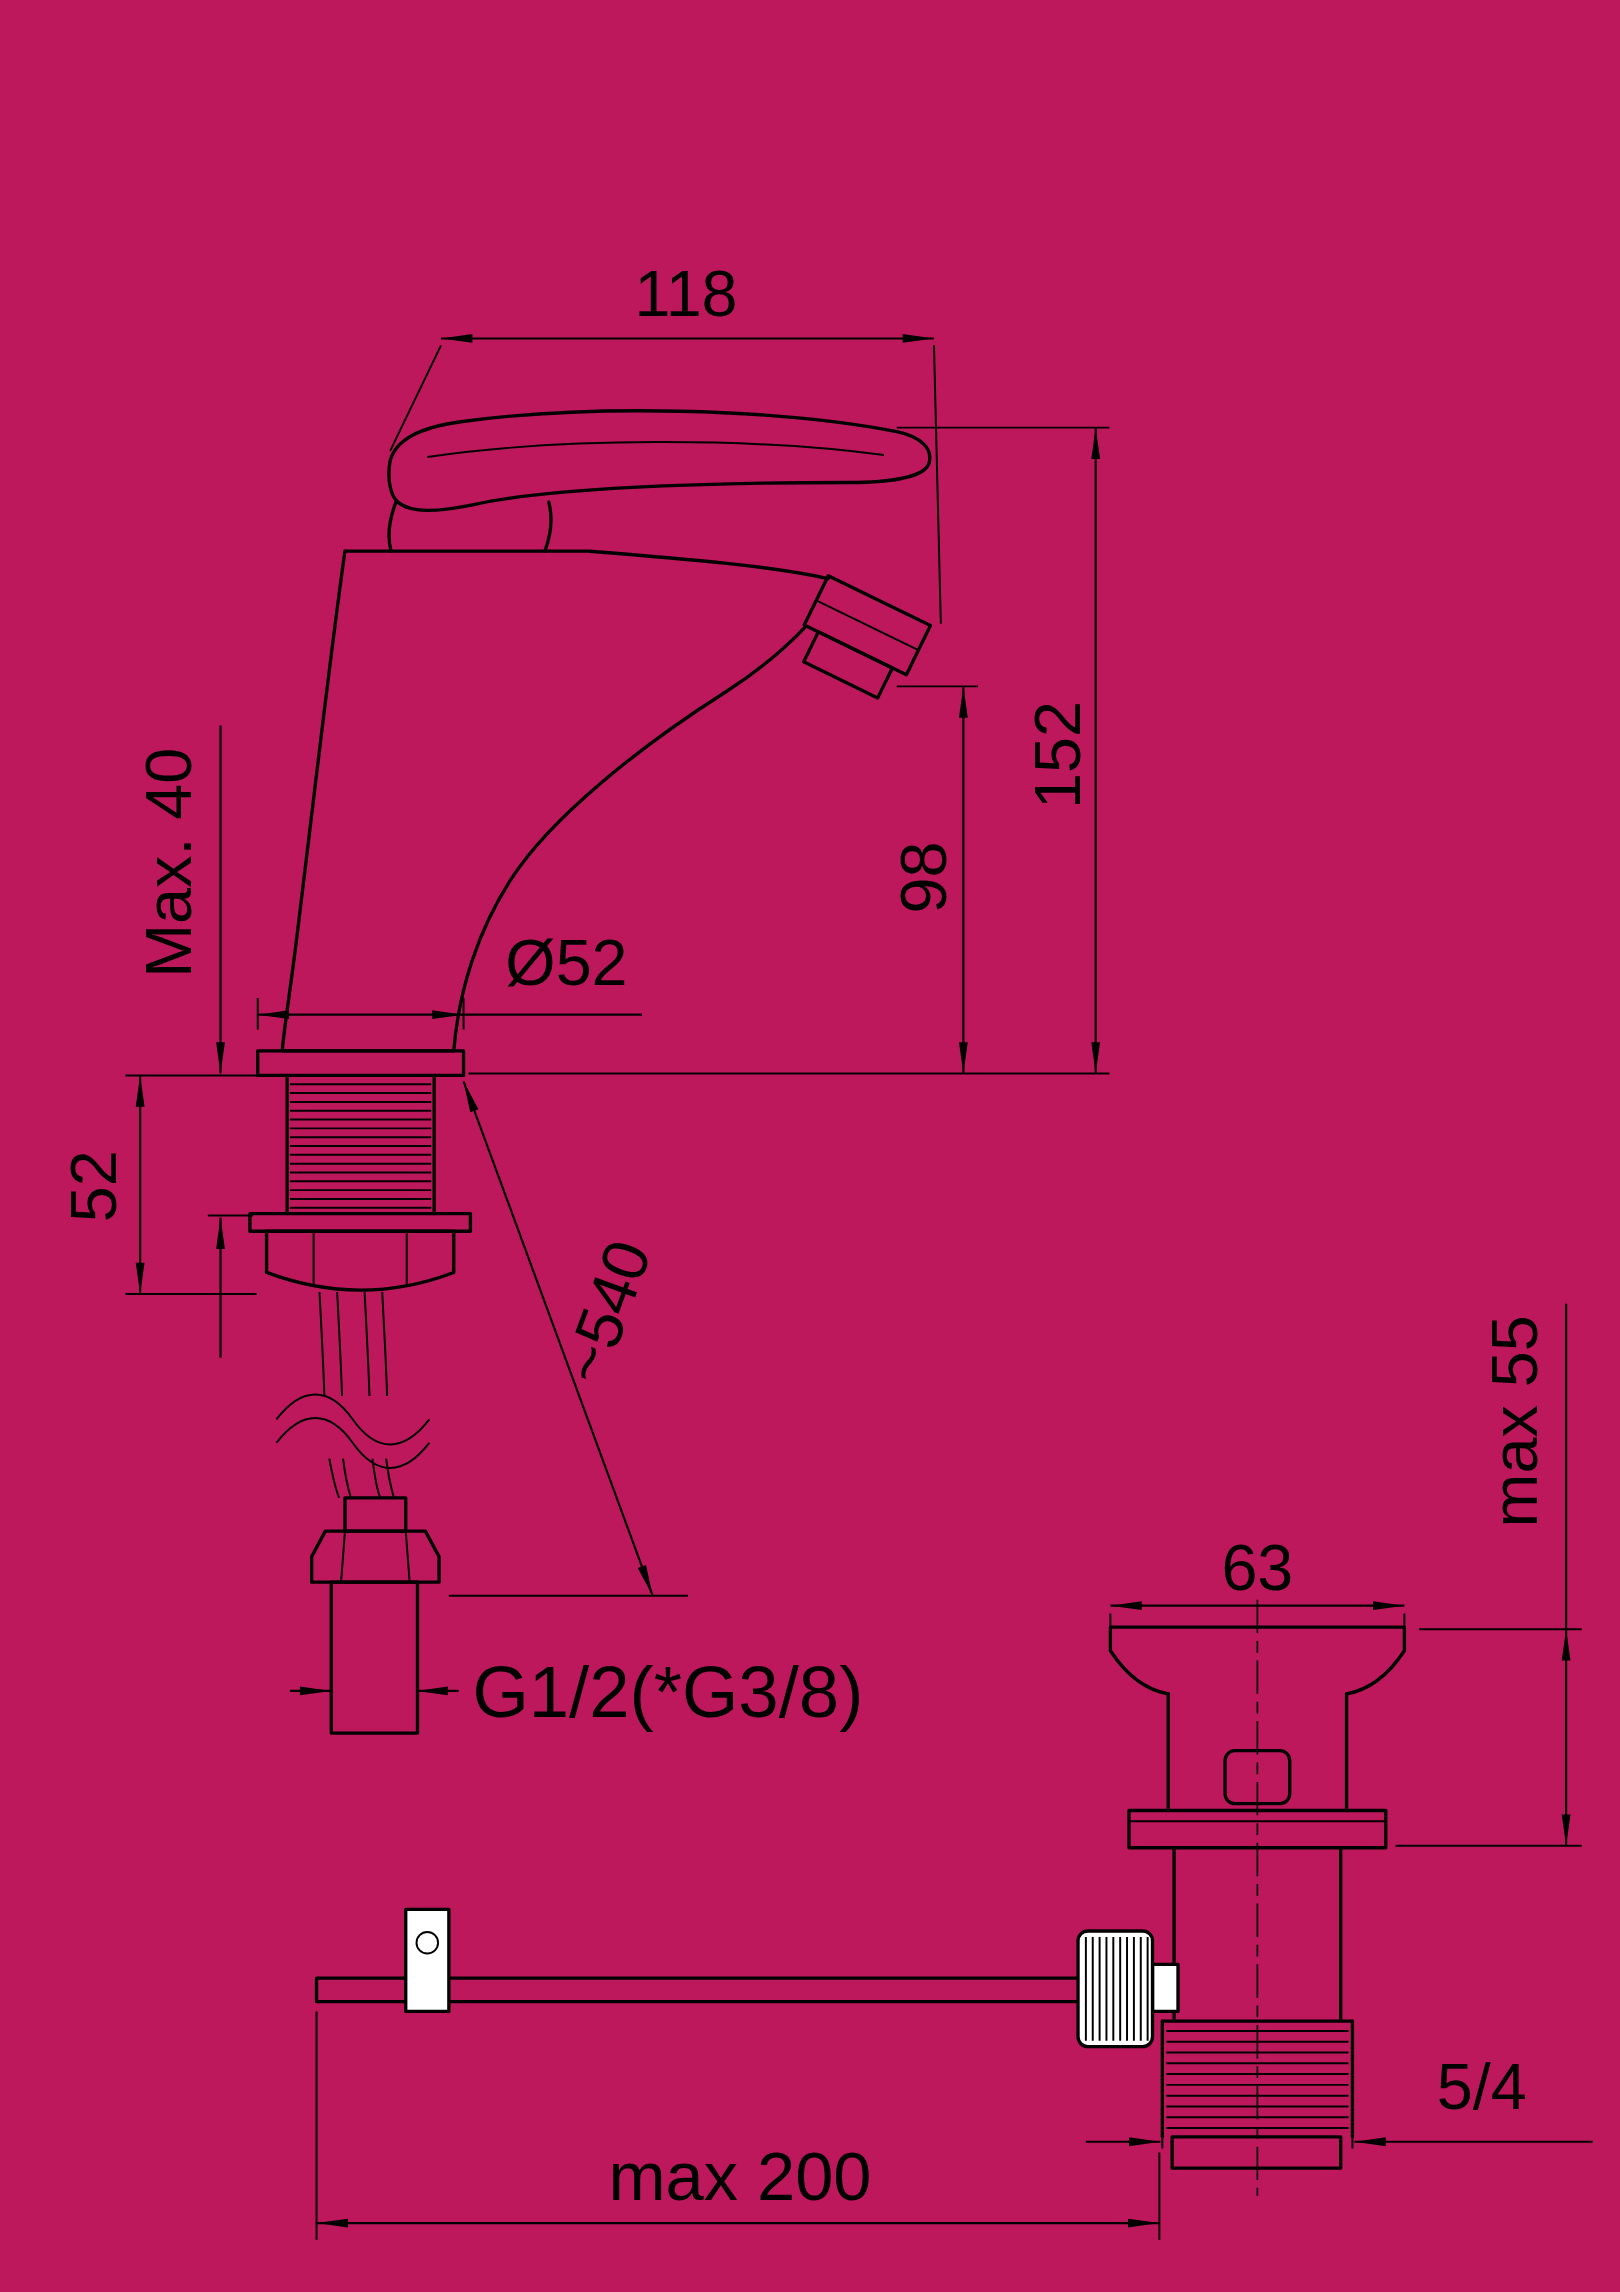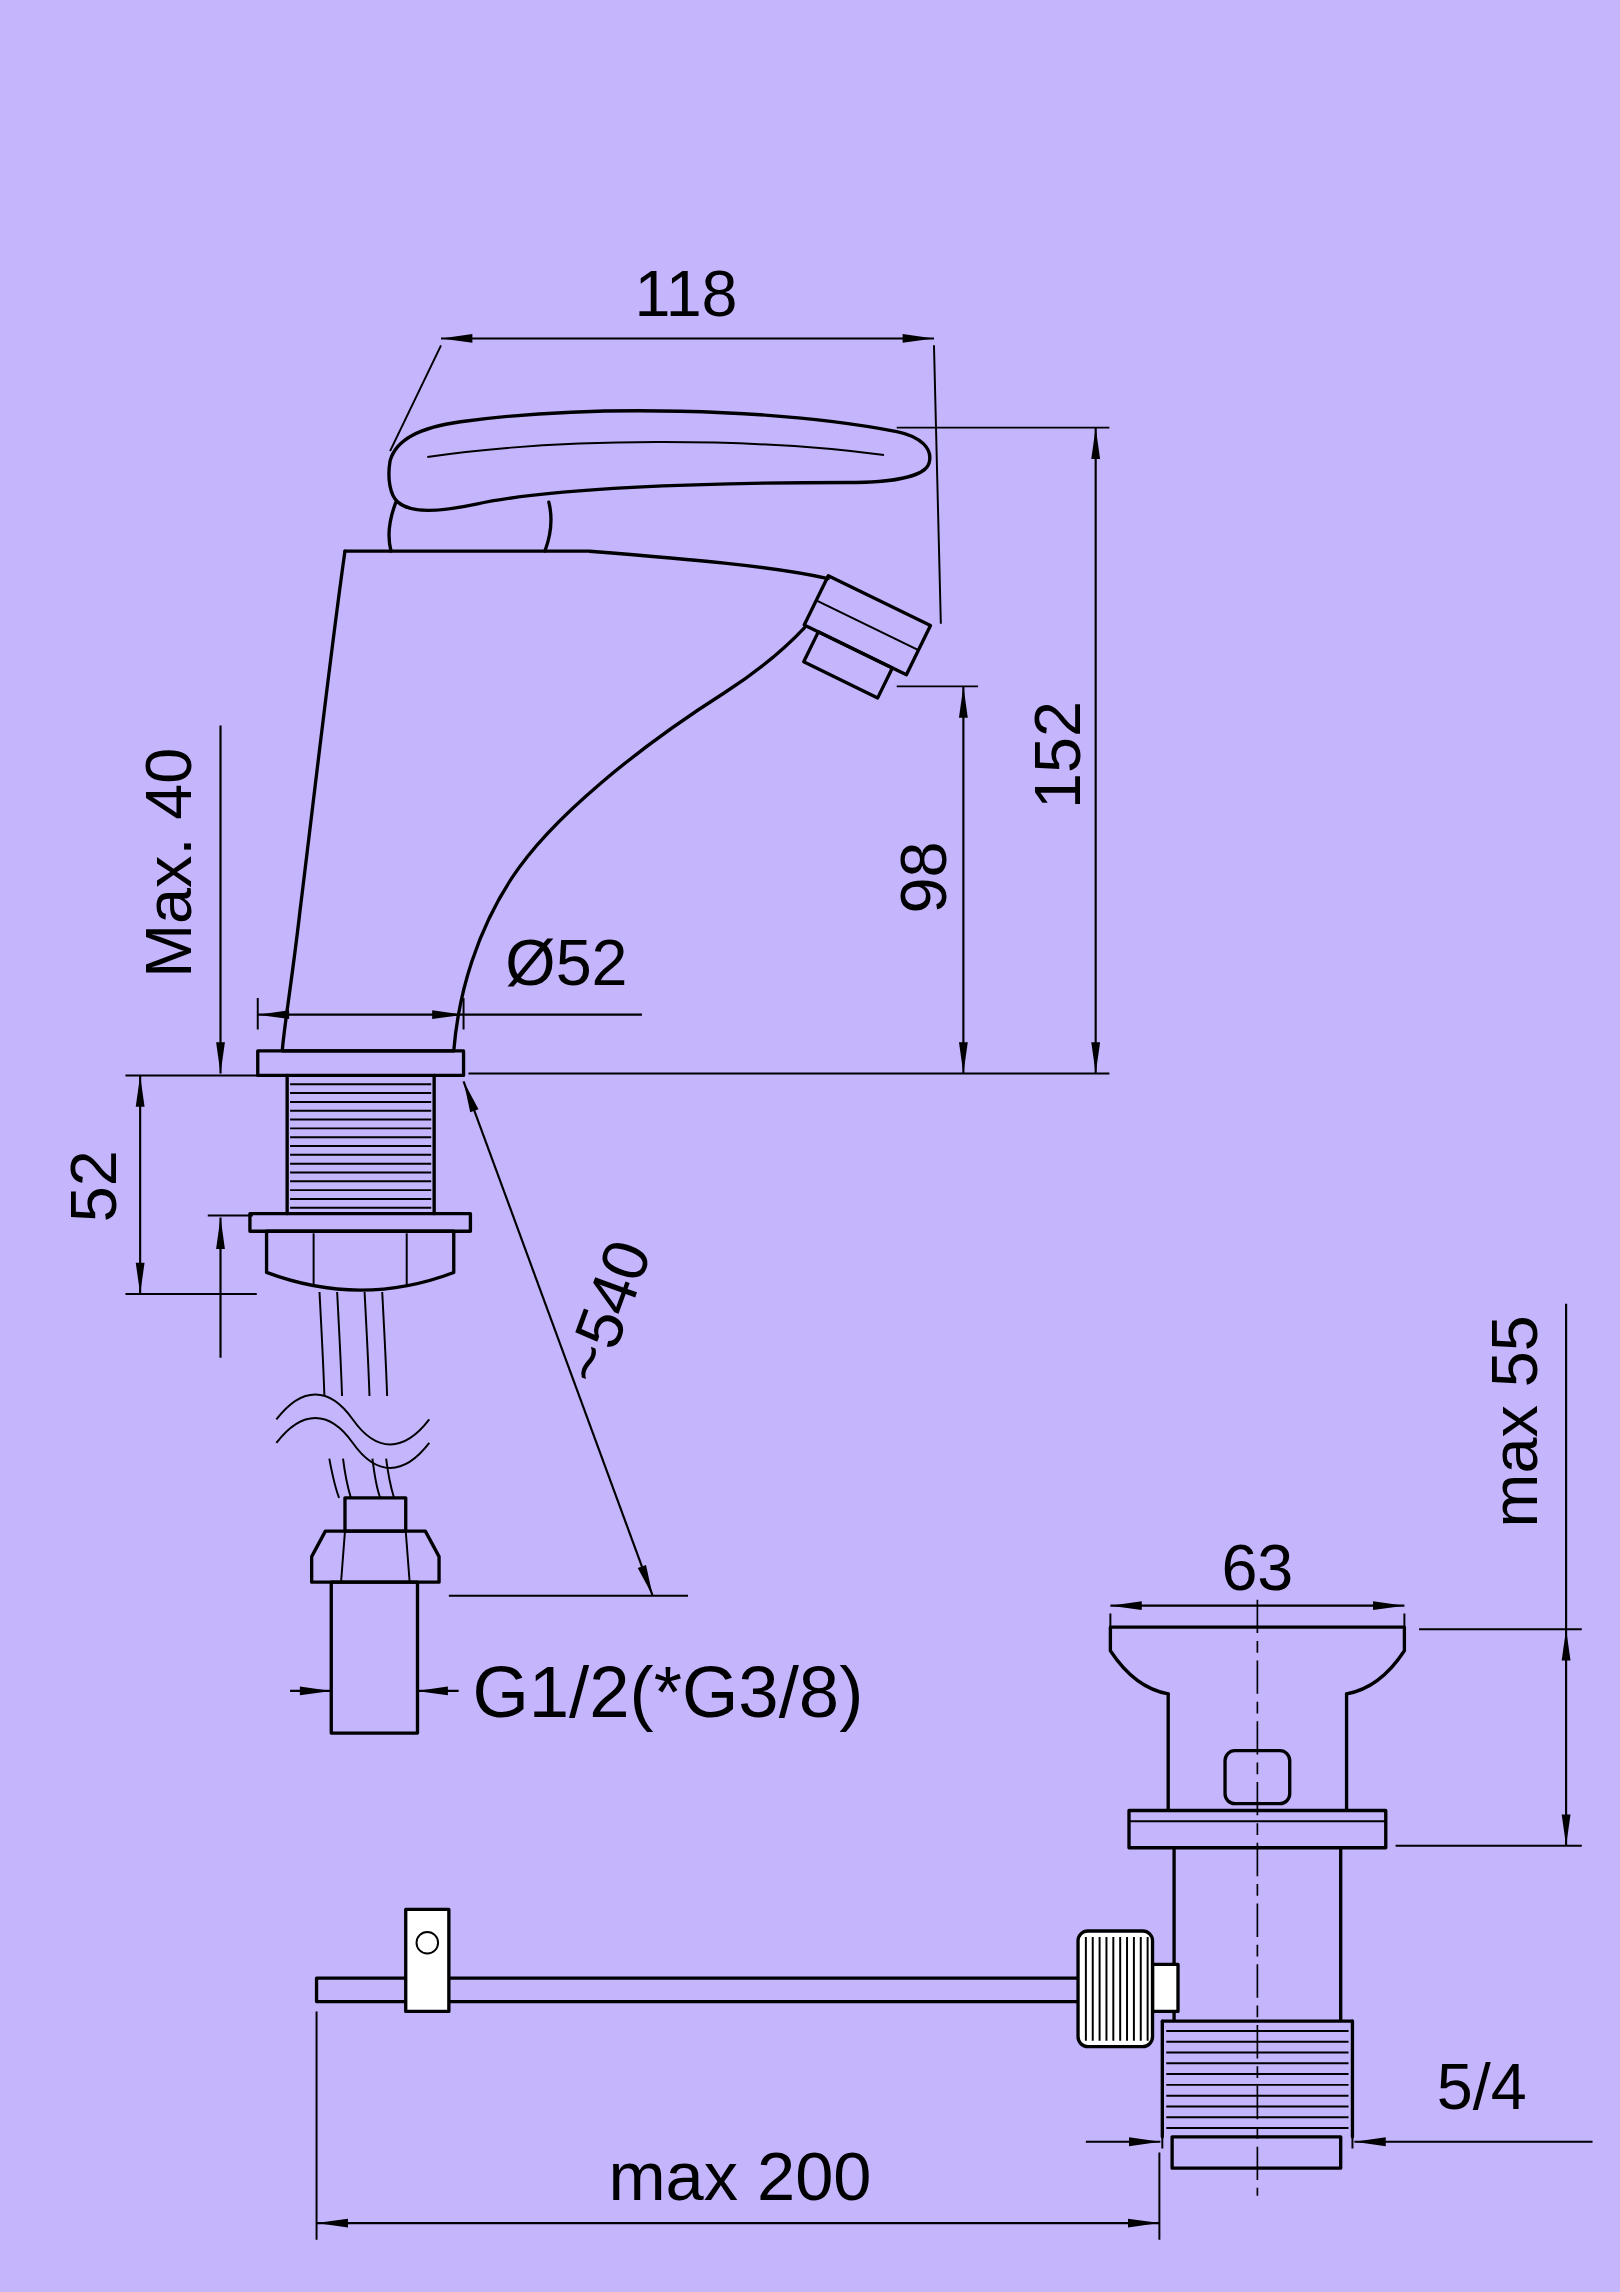--- a/index.html
+++ b/index.html
@@ -1,16 +1,16 @@
 <!DOCTYPE html>
 <html><head>
 <meta charset="utf-8">
 <style>
   html,body{margin:0;padding:0;background:#ffffff;}
-  .sheet{position:relative;width:1620px;height:2293px;background:#c4b5fd;overflow:hidden;}
+  .sheet{position:relative;width:1620px;height:2293px;background:#be185d;overflow:hidden;}
   svg{display:block;}
   .part{fill:none;stroke:#000;stroke-width:3.4;stroke-linejoin:round;stroke-linecap:round;}
   .partfill{fill:#fff;stroke:#000;stroke-width:3.4;stroke-linejoin:round;}
   .thin{fill:none;stroke:#000;stroke-width:2;}
   .dim{fill:none;stroke:#000;stroke-width:2.2;}
   .ext{fill:none;stroke:#000;stroke-width:2;}
   .cl{fill:none;stroke:#000;stroke-width:1.7;stroke-dasharray:34 8 12 8;}
   .lbl{font-family:"Liberation Sans","DejaVu Sans",sans-serif;font-size:66px;fill:#000;}
   .lbl-g{font-size:74px;}
   .lbl-big{font-size:70px;}

